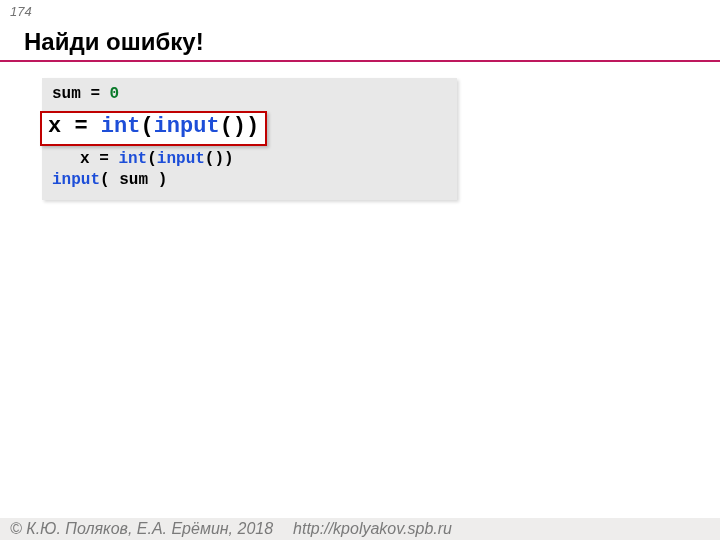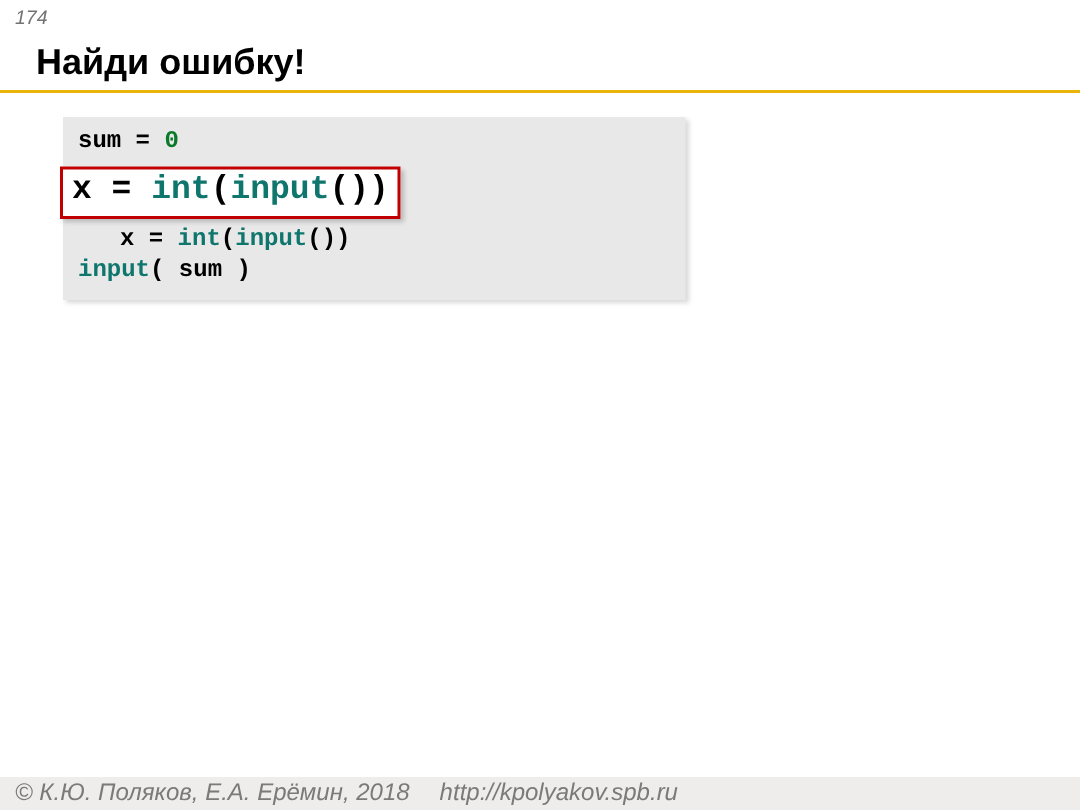--- a/index.html
+++ b/index.html
@@ -21,21 +21,21 @@
       font-style: italic;
       color: #999;
       font-size: 13px;
     }
     .page-num { color: #737373; }
     .title {
       padding: 6px 0 4px 24px;
       font-size: 24px;
       font-weight: bold;
       color: #000;
-      border-bottom: 2px solid #eab308;
+      border-bottom: 2px solid #be185d;
       margin-bottom: 16px;
     }
     .code-area {
       margin-left: 42px;
       position: relative;
     }
     .code-block {
       background: #e8e8e8;
       width: 415px;
       padding: 6px 10px 8px 10px;
@@ -55,21 +55,21 @@
       padding: 0 6px 2px 6px;
       font-family: "Courier New", monospace;
       font-size: 22px;
       font-weight: bold;
       line-height: 1.3;
       box-shadow: 2px 2px 3px rgba(0,0,0,0.2);
       white-space: pre;
     }
     .code-line { white-space: pre; }
     .tok-black { color: #000; }
-    .tok-blue { color: #0f766e; }
+    .tok-blue { color: #1d4ed8; }
     .tok-darkblue { color: #003399; }
     .tok-green { color: #0a7a2a; }
     .tok-red { color: #c00000; }
     .indent1 { padding-left: 28px; }
     .indent2 { padding-left: 56px; }
     .footer {
       position: absolute;
       bottom: 0;
       left: 0;
       right: 0;

